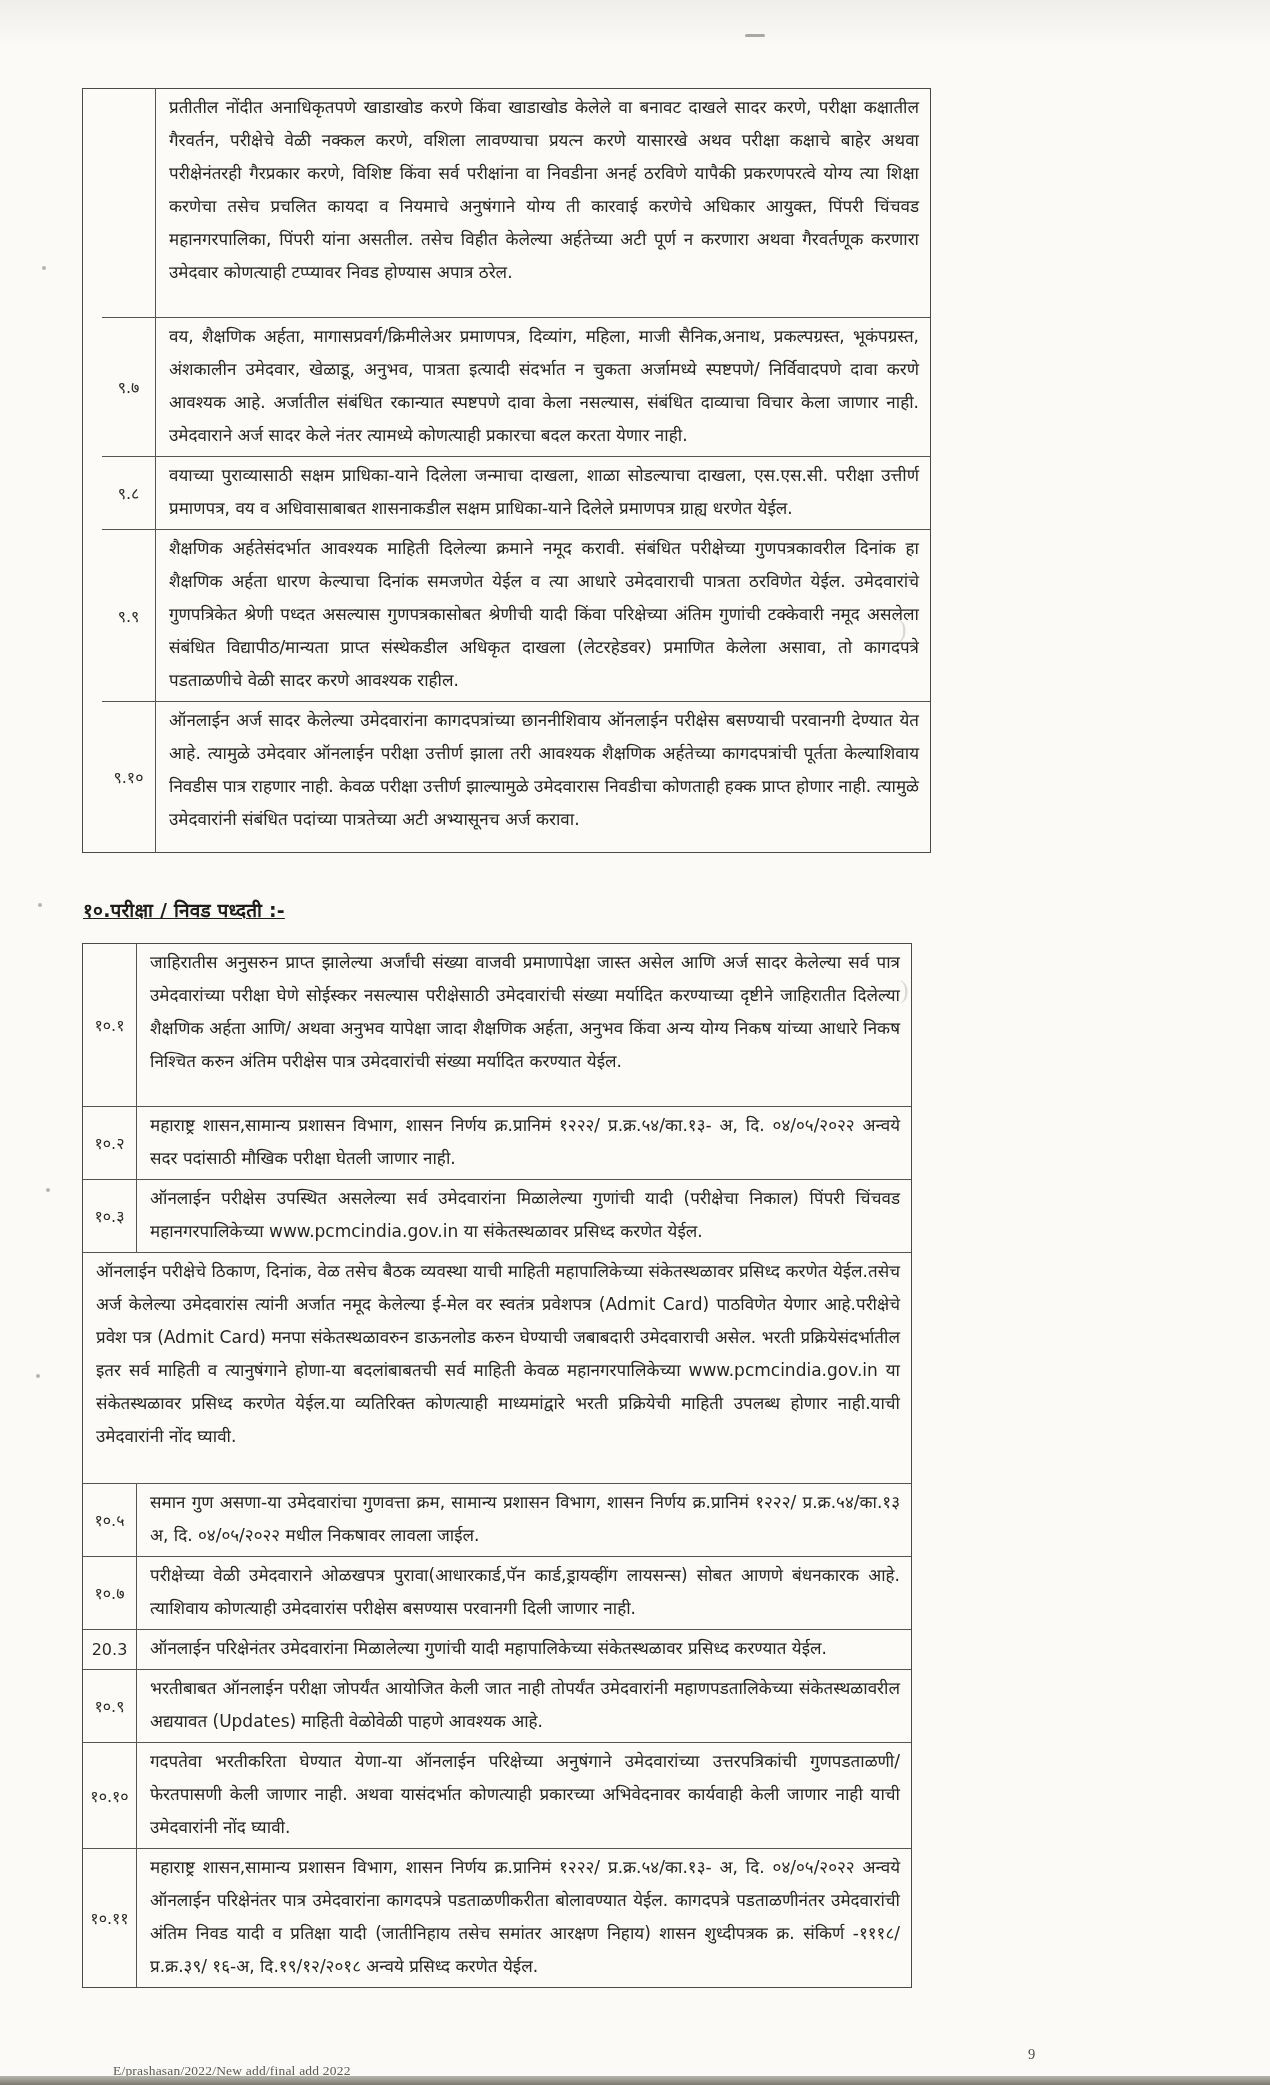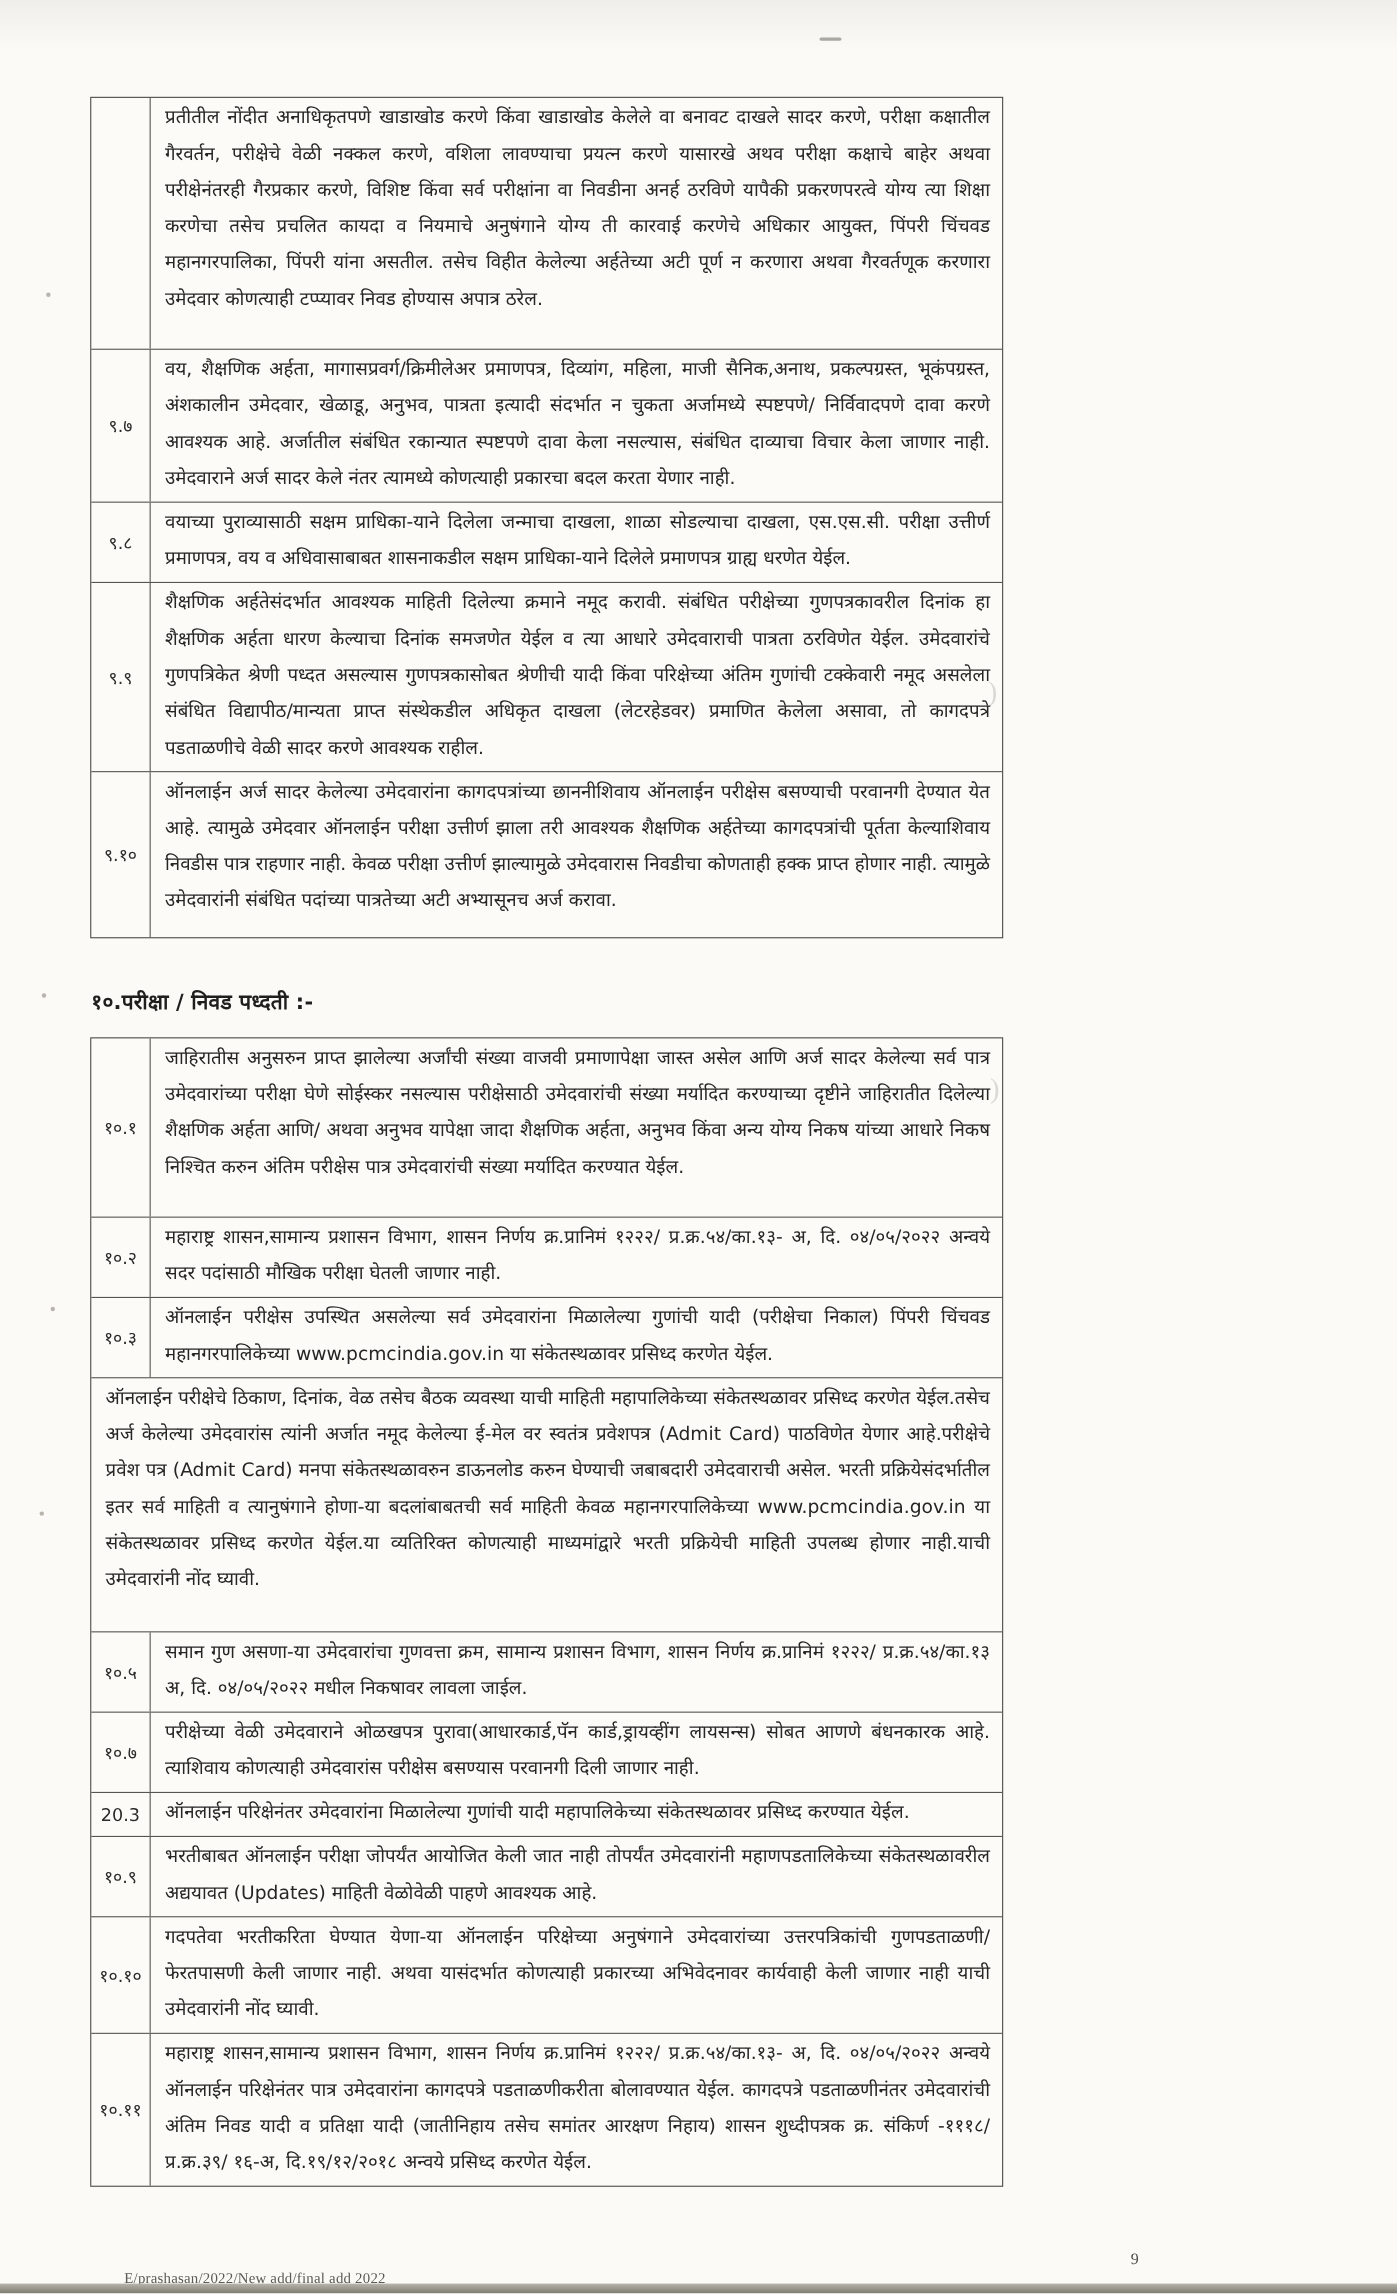--- a/index.html
+++ b/index.html
@@ -19,41 +19,42 @@
   }
   .scan-bottom {
     position:absolute; left:0; bottom:0; width:100%; height:9px;
     background:linear-gradient(#b8b5ad, #7c7971);
   }
   .doc-table {
     position:absolute; left:82px; width:828px;
     border:1.5px solid #4a4a47;
     background:rgba(255,255,255,0.25);
   }
-  .t9  { top:88px; }
+  .t9  { top:88px;padding-left:19px; }
   .t10 { top:943px; }
   .trow { display:flex; border-bottom:1px solid #56554f; }
   .trow:last-child { border-bottom:none; }
   .cell-num {
     flex:0 0 53px; width:53px;
     border-right:1.2px solid #56554f;
     display:flex; align-items:center; justify-content:center;
     font-size:16px; color:#2c2b29;
   }
   .cell-text {
     flex:1;
     padding:2px 11px 4px 13px;
     font-size:17px; line-height:33px;
     text-align:justify;
     color:#262524;
   }
   .section-heading {
     position:absolute; left:83px; top:897px;
     font-size:19px; font-weight:bold; color:#1f1e1d;
     letter-spacing:0.2px;
+    text-decoration:underline;
   }
   .footer-path {
     position:absolute; left:113px; top:2049px;
     font-family:"Liberation Serif", serif;
     font-size:13.5px; color:#5b5a54; letter-spacing:0.2px;margin-top:14px;
   }
   .page-number {
     position:absolute; left:1028px; top:2046px;
     font-family:"Liberation Serif", serif;
     font-size:14.5px; color:#4d4c47;

